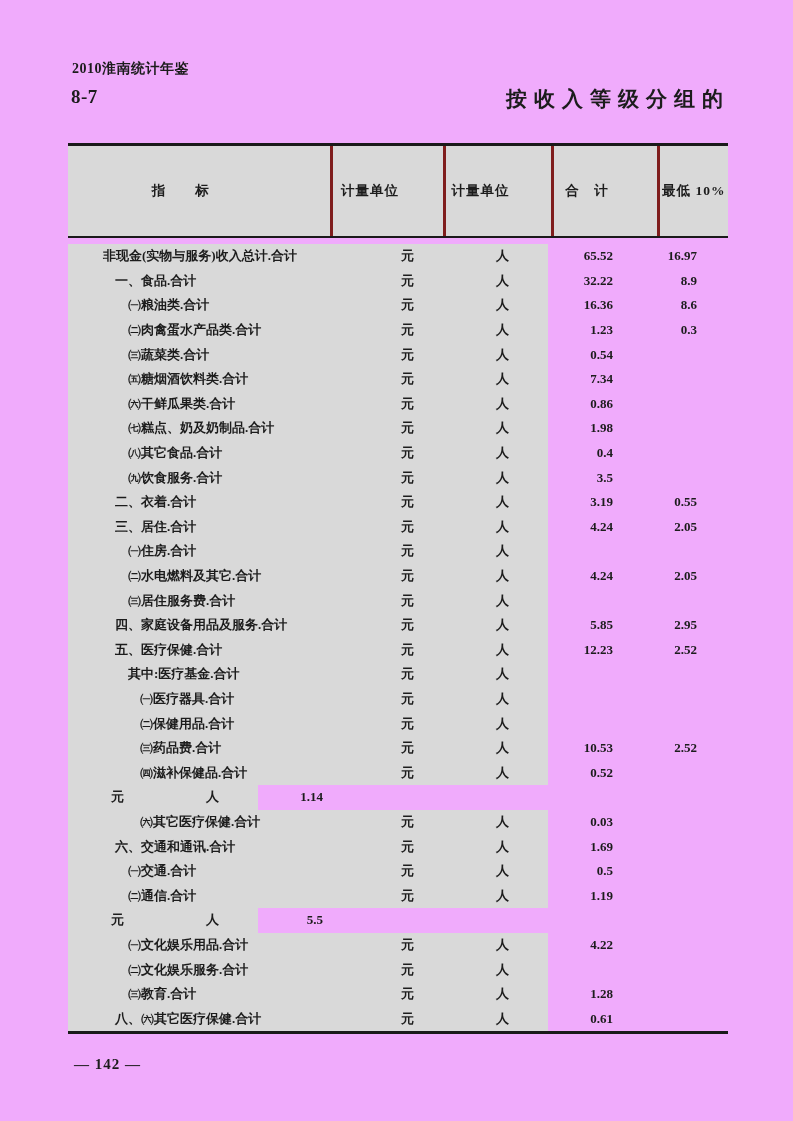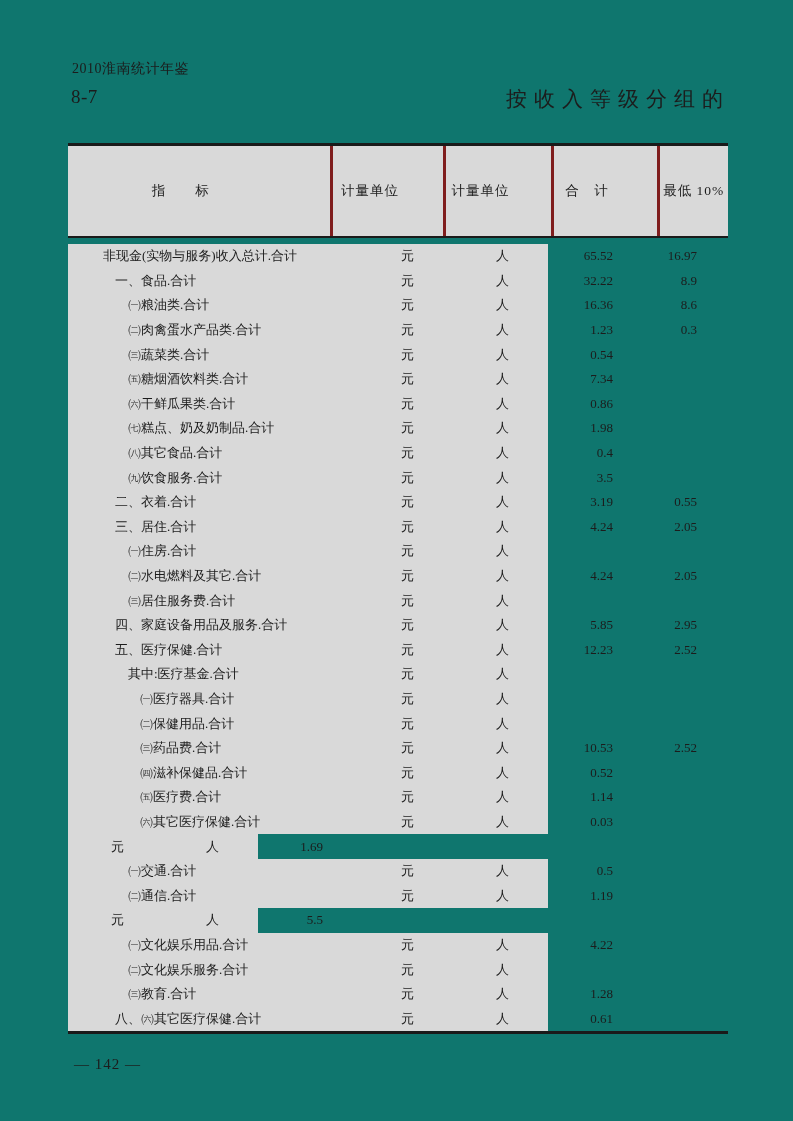--- a/index.html
+++ b/index.html
@@ -4,23 +4,24 @@
 <style>
   html,body{margin:0;padding:0;}
   body{
     background:#e9e9e9;
     font-family:"Liberation Serif","DejaVu Serif",serif;
     -webkit-font-smoothing:antialiased;
   }
   .sheet{
     position:relative;
     width:793px;height:1121px;
-    background:#0f766e;
+    background:#f0abfc;
     color:#1c1c1c;
     overflow:hidden;
+    font-weight:bold;
   }
   
   .yearbook{
     position:absolute;left:72px;top:60px;
     font-size:14px;letter-spacing:0.5px;
   }
   .tableno{
     position:absolute;left:71px;top:86px;
     font-size:19px;letter-spacing:0.5px;
   }
@@ -246,34 +247,34 @@
           <div class="c c-low">2.52</div>
         </div>
         <div class="trow">
           <div class="c c-ind ind-4">㈣滋补保健品.合计</div>
           <div class="c c-u1">元</div>
           <div class="c c-u2">人</div>
           <div class="c c-total">0.52</div>
           <div class="c c-low"></div>
         </div>
         <div class="trow">
-          <div class="c c-ind ind-4">㈤医疗费.合计</div>
           <div class="c c-u1">元</div>
           <div class="c c-u2">人</div>
           <div class="c c-total">1.14</div>
           <div class="c c-low"></div>
         </div>
         <div class="trow">
           <div class="c c-ind ind-4">㈥其它医疗保健.合计</div>
           <div class="c c-u1">元</div>
           <div class="c c-u2">人</div>
           <div class="c c-total">0.03</div>
           <div class="c c-low"></div>
         </div>
         <div class="trow">
+          <div class="c c-ind ind-2">六、交通和通讯.合计</div>
           <div class="c c-u1">元</div>
           <div class="c c-u2">人</div>
           <div class="c c-total">1.69</div>
           <div class="c c-low"></div>
         </div>
         <div class="trow">
           <div class="c c-ind ind-3">㈠交通.合计</div>
           <div class="c c-u1">元</div>
           <div class="c c-u2">人</div>
           <div class="c c-total">0.5</div>

